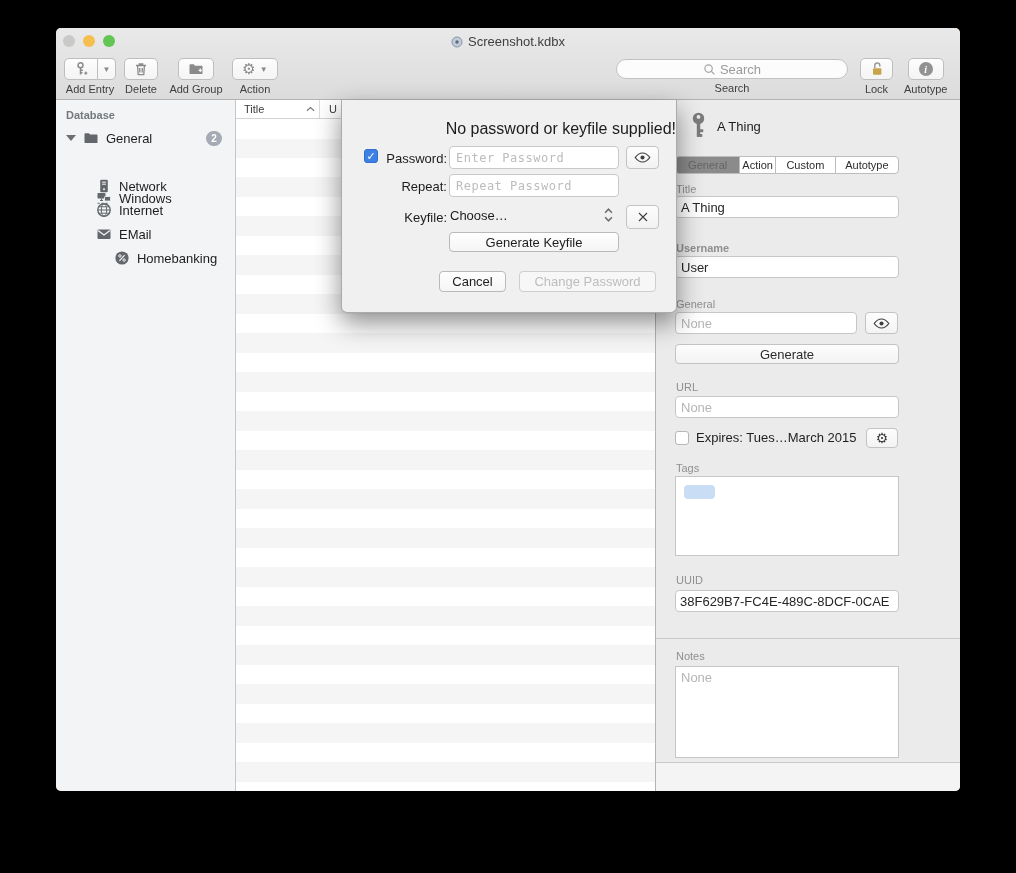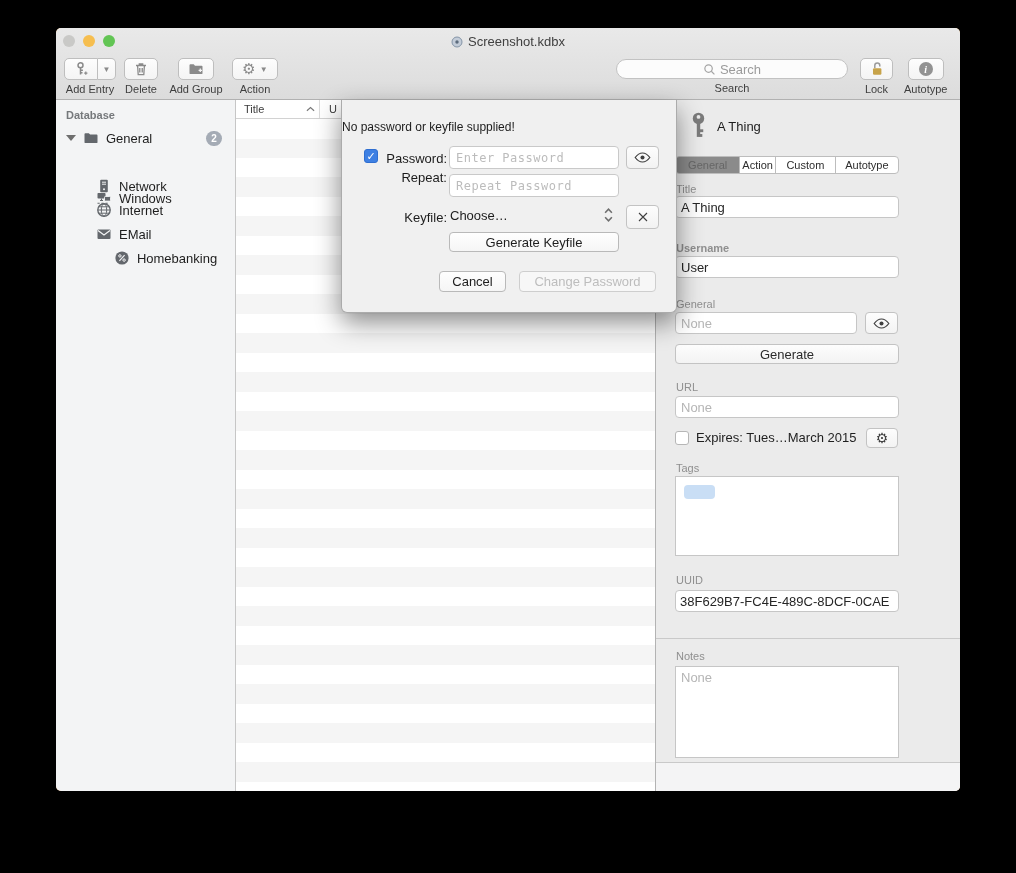--- a/index.html
+++ b/index.html
@@ -81,22 +81,22 @@
   .divider { position:absolute; left:0; width:100%; border-top:1px solid #c9c9c9; }
   .notesbox { position:absolute; left:19px; top:566px; width:224px; height:92px; background:#fff;
             border:1px solid #c6c6c6; font-size:13px; color:#262626; resize:none; outline:none;
             padding:3px 5px; font-family:"Liberation Sans",sans-serif; }
   .notesbox::placeholder { color:#b5b5b5; }
   .ins-footer { position:absolute; left:0; top:663px; width:100%; height:28px; background:#f4f4f5; }
   
   .sheet { position:absolute; left:285px; top:72px; width:336px; height:213px;
             background:#f0f0f0; border:1px solid #ababab; border-top:none;
             border-radius:0 0 6px 6px; box-shadow:0 10px 26px rgba(0,0,0,.45); z-index:10; }
-  .sheet-msg { position:absolute; top:20px; left:0; width:100%; text-align:left;
-            font-size:12px; color:#1c1c1c; }
+  .sheet-msg { position:absolute; top:20px; left:0; width:100%; text-align:right;
+            font-size:16px; color:#1c1c1c; }
   .dlg-label { position:absolute; left:0; width:105px; text-align:right; font-size:13px; color:#1c1c1c; }
   .dlg-field { position:absolute; left:107px; width:170px; height:23px; border:1px solid #c9c9c9;
             border-radius:4px; background:#fff; padding:0 6px; font-size:12px; outline:none; }
   .dlg-field::placeholder { font-family:"DejaVu Sans Mono",monospace; color:#bcbcbc;
             letter-spacing:.5px; font-size:12px; }
   .dlg-sqbtn { position:absolute; left:284px; width:33px; background:linear-gradient(#fdfdfd,#f2f2f2);
             border:1px solid #c3c3c3; border-radius:4px; display:flex; align-items:center;
             justify-content:center; color:#3f3f3f; }
   .dlg-btn { position:absolute; height:21px; background:linear-gradient(#fefefe,#f5f5f5);
             border:1px solid #b9b9b9; border-radius:4px; font-size:13px; color:#1d1d1d;
@@ -378,21 +378,21 @@
     <input class="dlg-field" style="top: 46px;" placeholder="Enter Password">
     <div class="dlg-sqbtn" style="top:46px; height:23px;">
       <span>
         <svg width="17" height="11" viewBox="0 0 18 12">
             <path d="M1 6c2.5-3.4 5-4.9 8-4.9S14.5 2.6 17 6c-2.5 3.4-5 4.9-8 4.9S3.5 9.4 1 6z" fill="none" stroke="#3f3f3f" stroke-width="1.3"></path>
             <circle cx="9" cy="6" r="2.2" fill="#3f3f3f"></circle>
           </svg>
       </span>
     </div>
 
-    <span class="dlg-label" style="top:70px;padding-left:14px;">Repeat:</span>
+    <span class="dlg-label" style="top:79px;padding-left:14px;">Repeat:</span>
     <input class="dlg-field" style="top: 74px;" placeholder="Repeat Password">
 
     <span class="dlg-label" style="top:110px;">Keyfile:</span>
     <span class="popup-value">Choose…</span>
     <span style="position:absolute; left:262px; top:107px;">
       <svg width="9" height="16" viewBox="0 0 8 14" fill="none" stroke="#6f6f6f" stroke-width="1.4">
           <path d="M1 5l3-3.2L7 5M1 9l3 3.2L7 9"></path>
         </svg>
     </span>
     <div class="dlg-sqbtn" style="top:105px; height:24px;">

